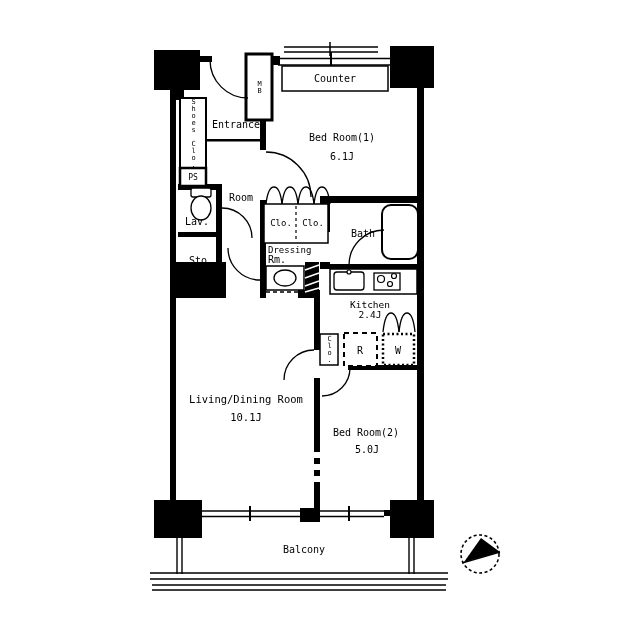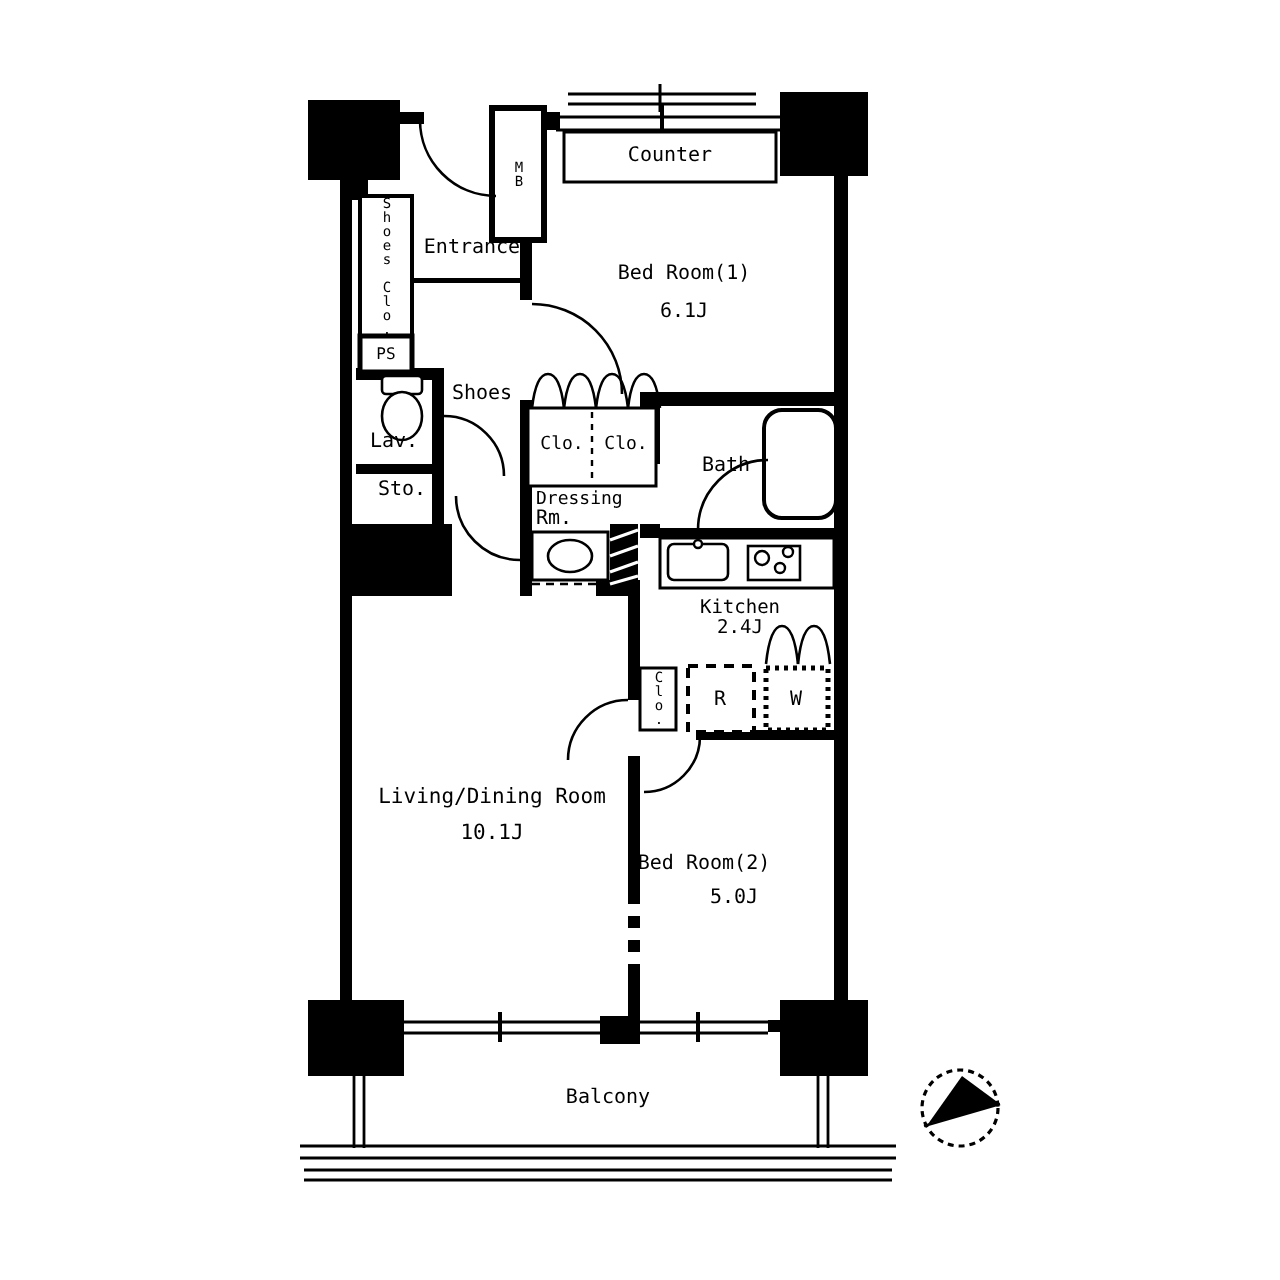--- a/index.html
+++ b/index.html
@@ -156,32 +156,32 @@
     </g>
   </svg>
 
   <div class="lbl" style="left:335px;top:78px;">Counter</div>
   <div class="lbl vert" style="left:259px;top:87px;transform:translate(-50%,-50%);">MB</div>
   <div class="lbl" style="left:236px;top:124px;">Entrance</div>
   <div class="lbl vert" style="left:193px;top:133px;transform:translate(-50%,-50%);">Shoes Clo.</div>
   <div class="lbl" style="left:342px;top:137px;">Bed Room(1)</div>
   <div class="lbl" style="left:342px;top:156px;">6.1J</div>
   <div class="lbl small" style="left:193px;top:177px;">PS</div>
-  <div class="lbl" style="left:241px;top:197px;">Shoes</div>
+  <div class="lbl" style="left:241px;top:197px;">Room</div>
   <div class="lbl" style="left:197px;top:221px;">Lav.</div>
   <div class="lbl" style="left:281px;top:223px;font-size:9px;">Clo.</div>
   <div class="lbl" style="left:313px;top:223px;font-size:9px;">Clo.</div>
-  <div class="lbl" style="left:201px;top:245px;">Sto.</div>
+  <div class="lbl" style="left:201px;top:260px;">Sto.</div>
   <div class="lbl left" style="left:268px;top:245px;font-size:9px;line-height:10px;">Dressing</div>
   <div class="lbl left" style="left:268px;top:255px;font-size:10px;line-height:10px;">Rm.</div>
   <div class="lbl" style="left:363px;top:233px;">Bath</div>
   <div class="lbl" style="left:370px;top:304px;font-size:9.5px;">Kitchen</div>
   <div class="lbl" style="left:370px;top:314px;font-size:9.5px;">2.4J</div>
   <div class="lbl vert" style="left:329px;top:349px;transform:translate(-50%,-50%);">Clo.</div>
   <div class="lbl" style="left:360px;top:350px;">R</div>
   <div class="lbl" style="left:398px;top:350px;">W</div>
   <div class="lbl" style="left:246px;top:399px;font-size:10.5px;">Living/Dining Room</div>
   <div class="lbl" style="left:246px;top:417px;font-size:10.5px;">10.1J</div>
-  <div class="lbl" style="left:352px;top:432px;text-align:center;">Bed Room(2)</div>
+  <div class="lbl" style="left:366px;top:432px;text-align:center;">Bed Room(2)</div>
   <div class="lbl" style="left:367px;top:449px;">5.0J</div>
   <div class="lbl" style="left:304px;top:549px;">Balcony</div>
 
 </div>
 
 </body></html>

